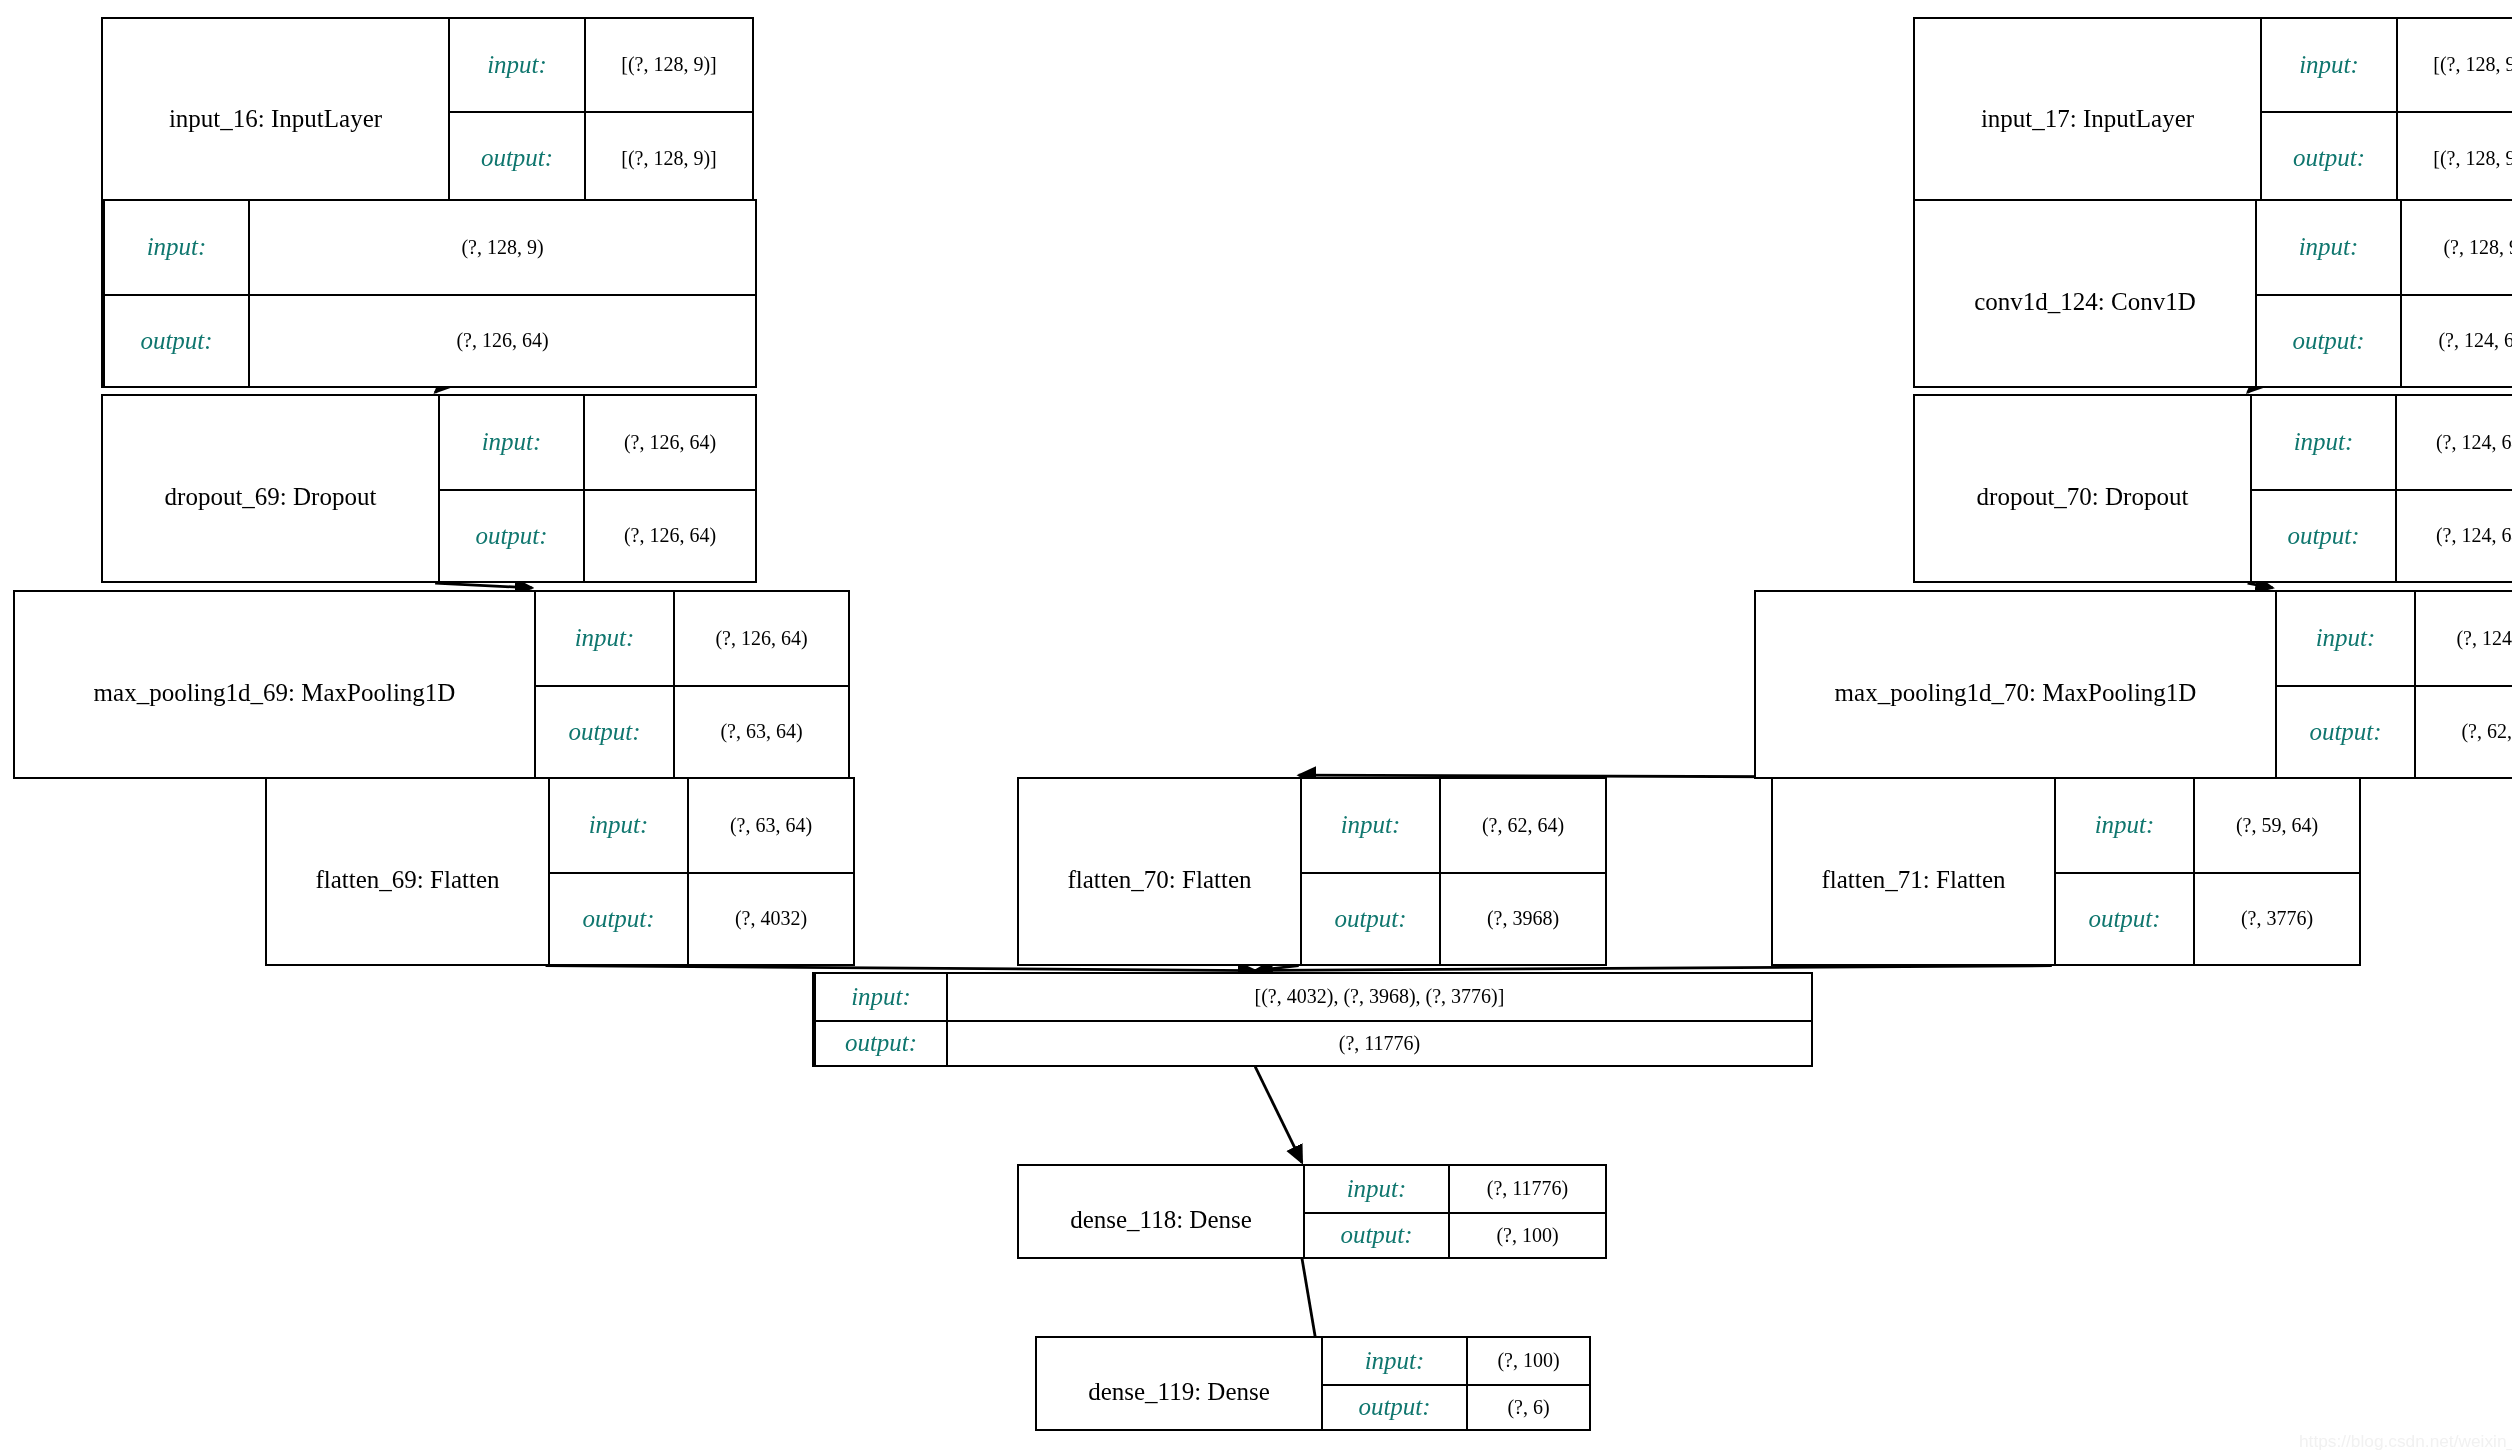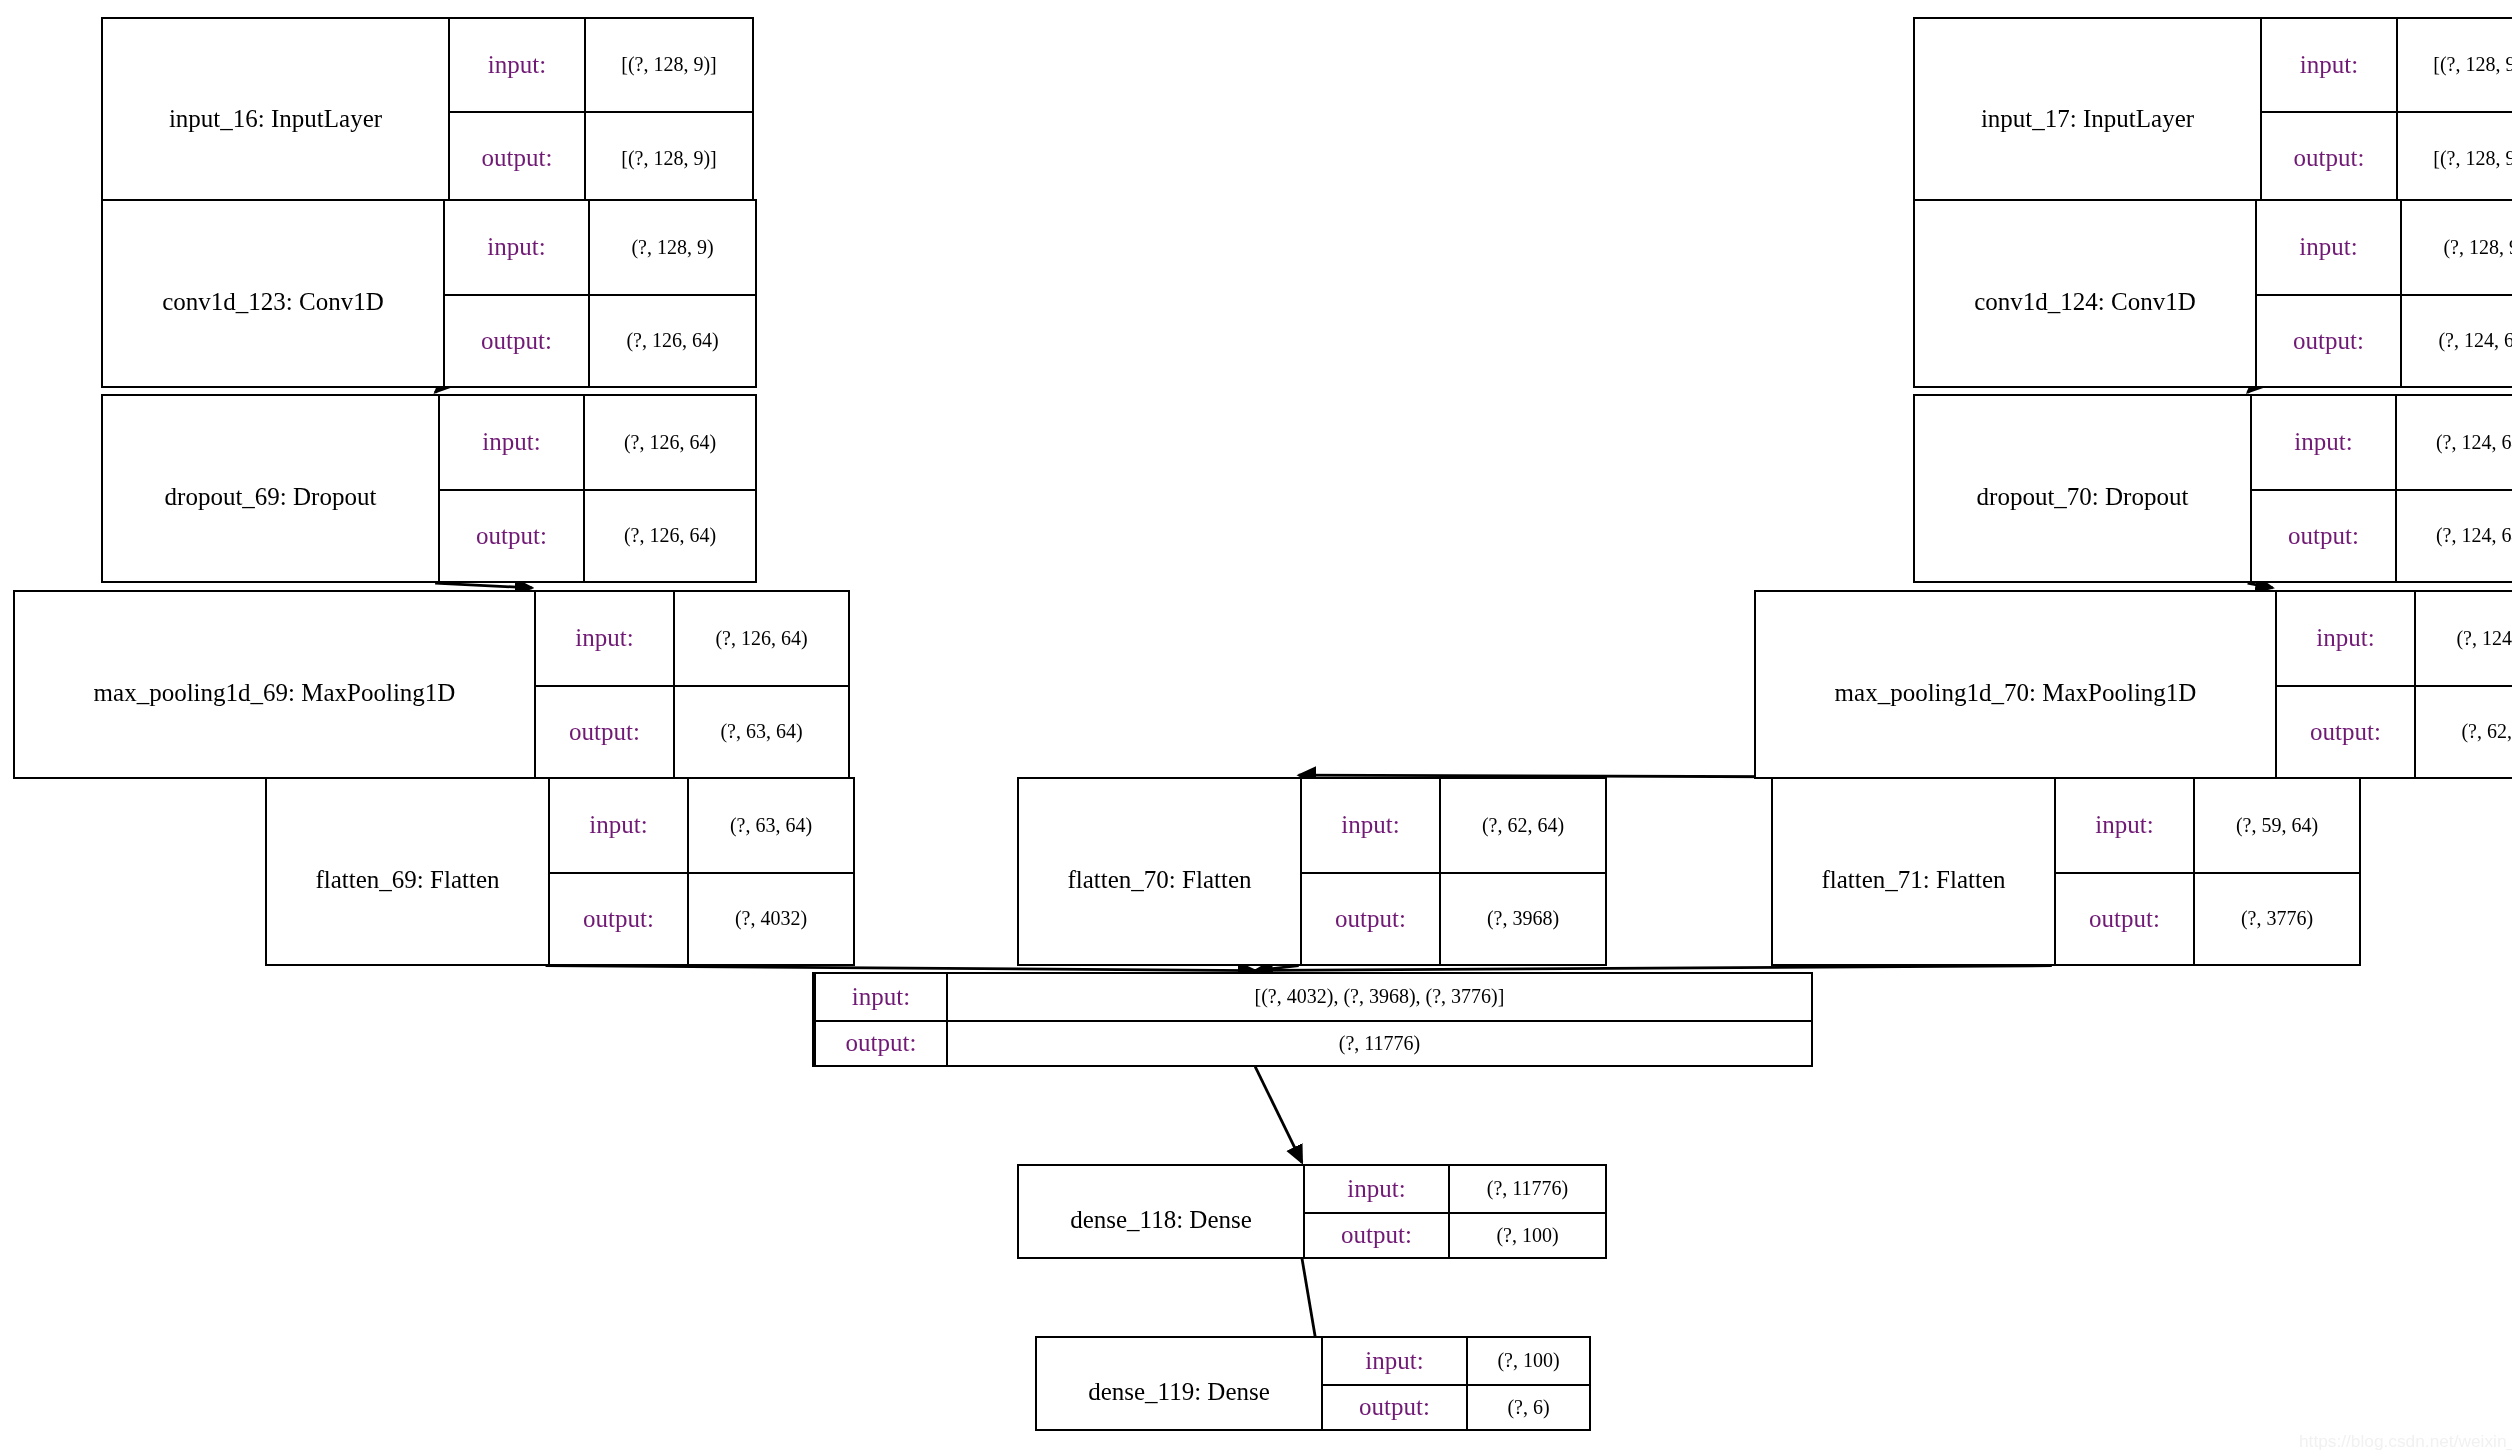--- a/index.html
+++ b/index.html
@@ -59,22 +59,23 @@
   .io-row + .io-row {
     border-top: 2.5px solid #000000;
   }
   .io-label {
     display: flex;
     align-items: center;
     justify-content: center;
     box-sizing: border-box;
     white-space: nowrap;
     font-size: 25px;
-    color: #701a75;
+    color: #0f766e;
     flex: 0 0 auto;
+    font-style: italic;
   }
   .io-value {
     display: flex;
     align-items: center;
     justify-content: center;
     box-sizing: border-box;
     border-left: 2.5px solid #000000;
     white-space: nowrap;
     font-size: 20px;
     color: #000000;
@@ -137,21 +138,20 @@
             <div class="io-label" style="flex: 0 0 134px;">input:</div>
             <div class="io-value">[(?, 128, 9)]</div>
           </div>
           <div class="io-row">
             <div class="io-label" style="flex: 0 0 134px;">output:</div>
             <div class="io-value">[(?, 128, 9)]</div>
           </div>
         </div>
       </div>
       <div class="node" style="left: 101px; top: 199px; width: 656px; height: 189px;">
-        <div class="node-name" style="width: 340px; flex: 0 0 340px;">conv1d_123: Conv1D</div>
         <div class="node-io">
           <div class="io-row">
             <div class="io-label" style="flex: 0 0 143px;">input:</div>
             <div class="io-value">(?, 128, 9)</div>
           </div>
           <div class="io-row">
             <div class="io-label" style="flex: 0 0 143px;">output:</div>
             <div class="io-value">(?, 126, 64)</div>
           </div>
         </div>

